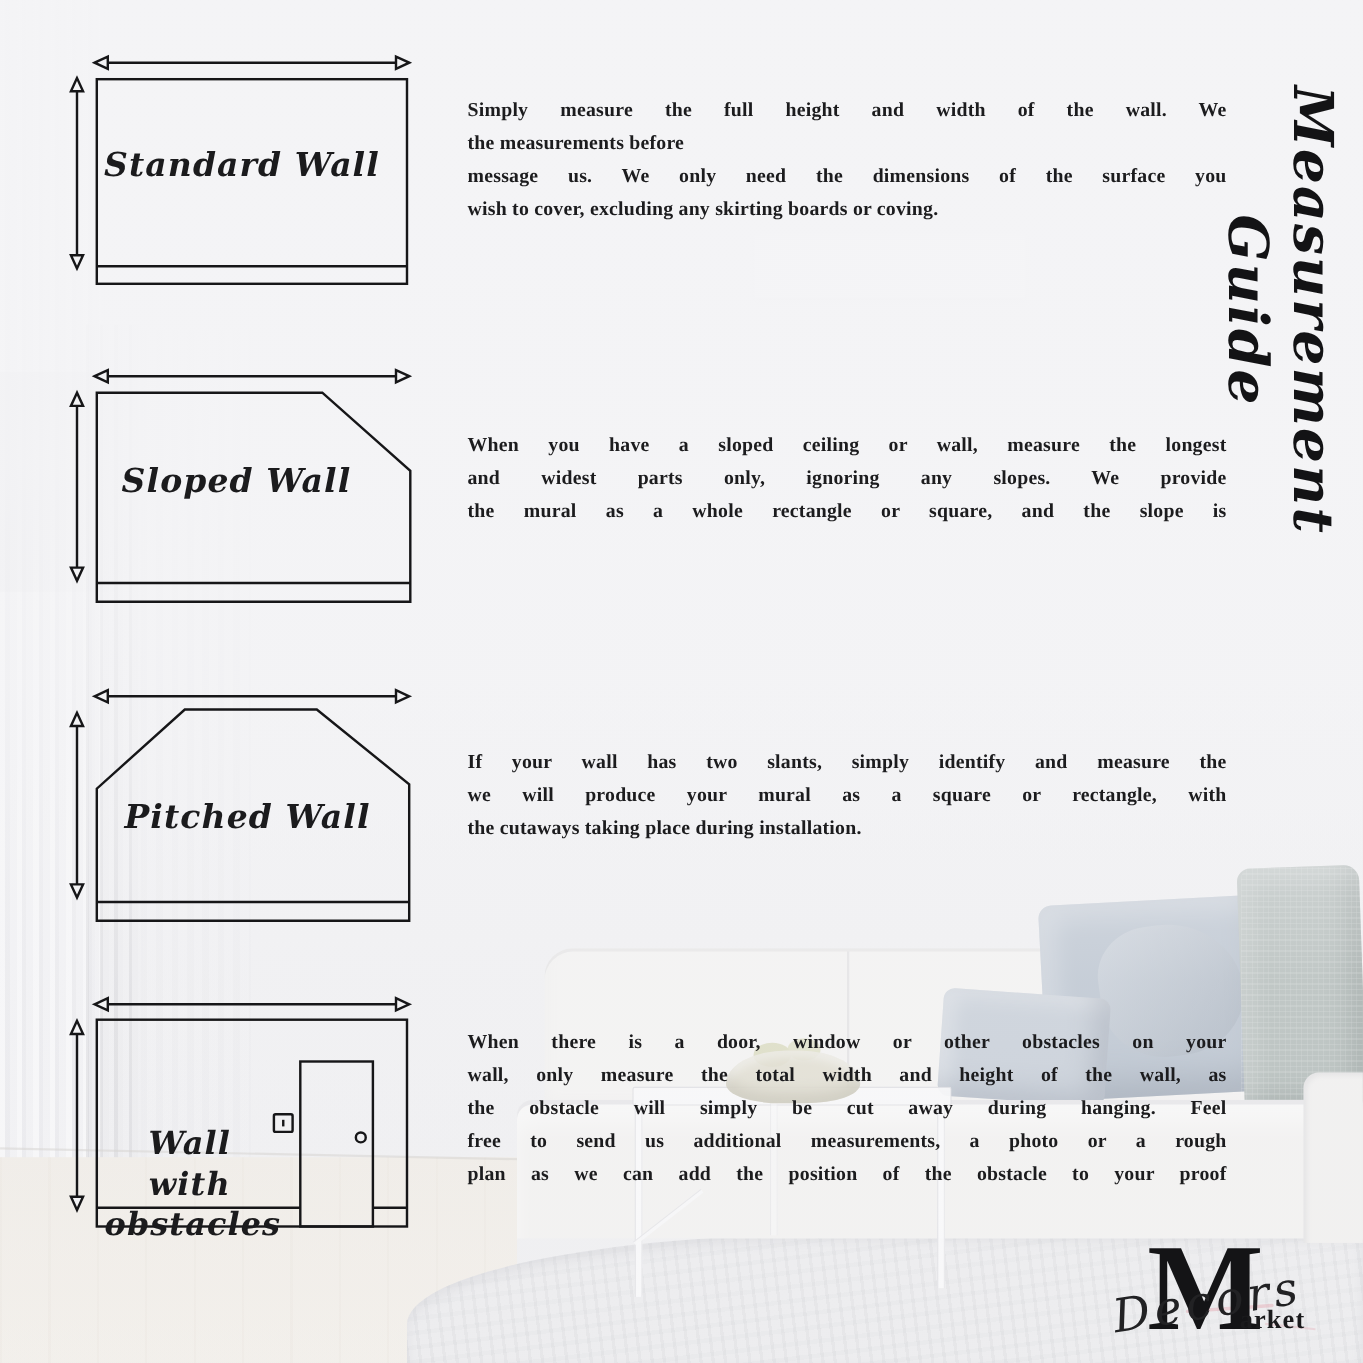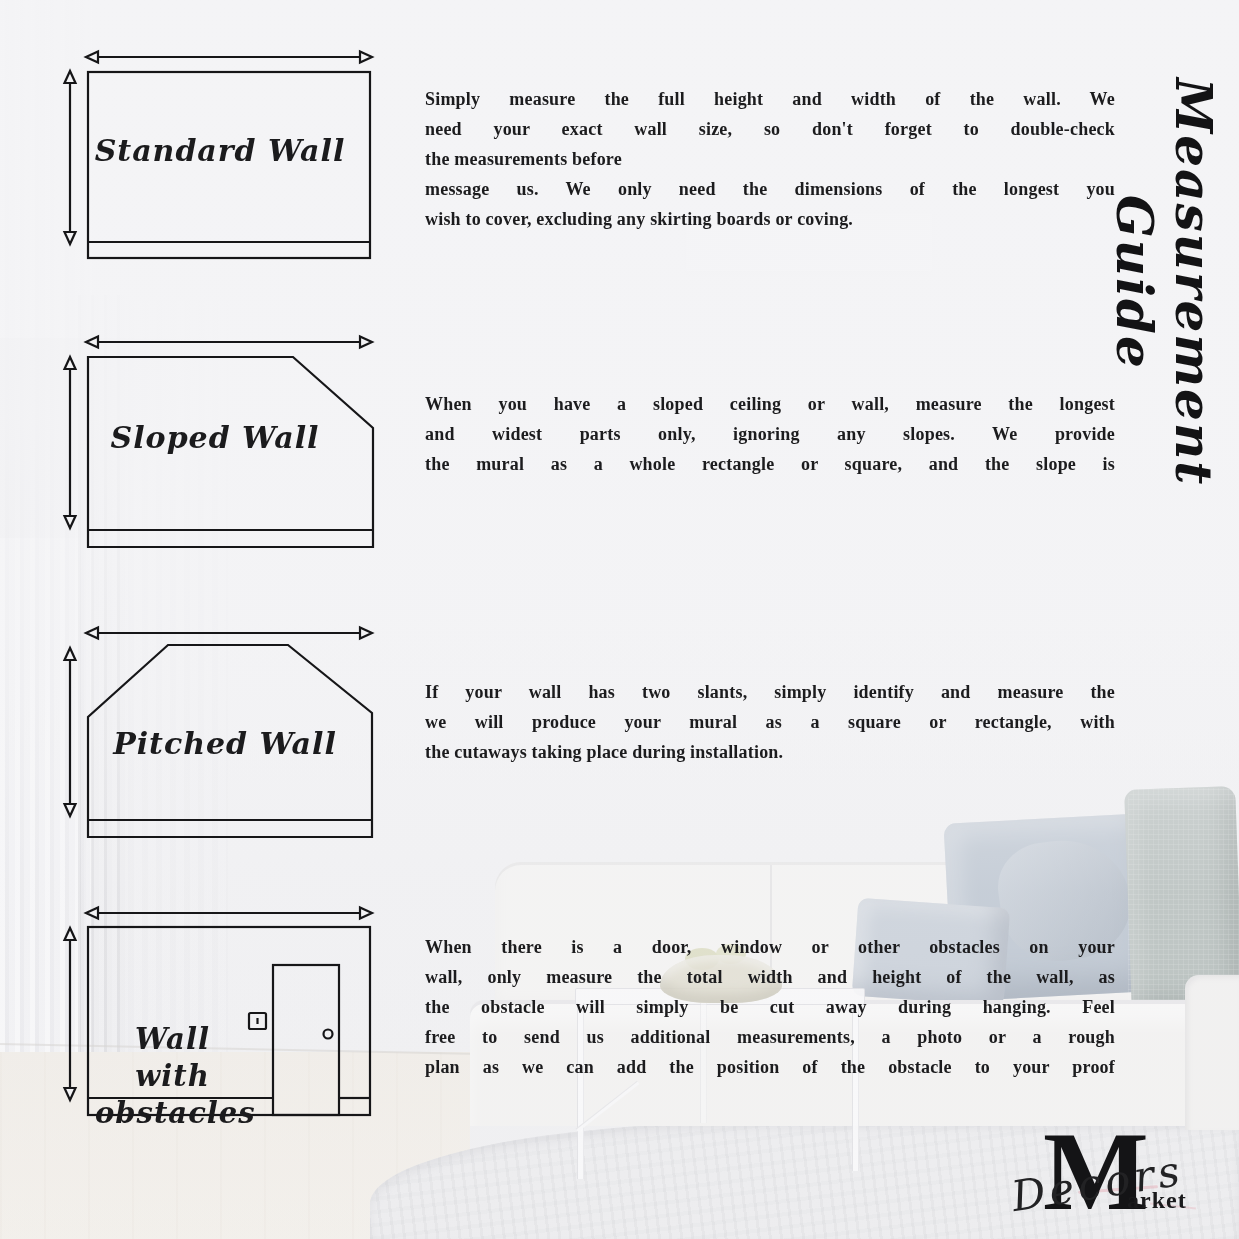--- a/index.html
+++ b/index.html
@@ -199,23 +199,22 @@
           <line x1="15" y1="39" x2="15" y2="189"></line>
           <polygon points="15,28 9.5,40 20.5,40" fill="#f3f3f5"></polygon>
           <polygon points="15,200 9.5,188 20.5,188" fill="#f3f3f5"></polygon>
         </g>
       </g>
     </svg>
     <div class="script wall-label two-line" style="left:95px;top:1021px;width:155px;">Wall with obstacles</div>
 
     <div class="para" style="top:84px;">
       <div class="ln">Simply measure the full height and width of the wall. We</div>
-      <div class="ln">need your exact wall size, so don't forget to double-check</div>
       <div class="ln end">the measurements before</div>
-      <div class="ln">message us. We only need the dimensions of the longest you</div>
+      <div class="ln">message us. We only need the dimensions of the surface you</div>
       <div class="ln end">wish to cover, excluding any skirting boards or coving.</div>
     </div>
 
     <div class="para" style="top:389px;">
       <div class="ln">When you have a sloped ceiling or wall, measure the longest</div>
       <div class="ln">and widest parts only, ignoring any slopes. We provide</div>
       <div class="ln">the mural as a whole rectangle or square, and the slope is</div>
     </div>
 
     <div class="para" style="top:677px;">

